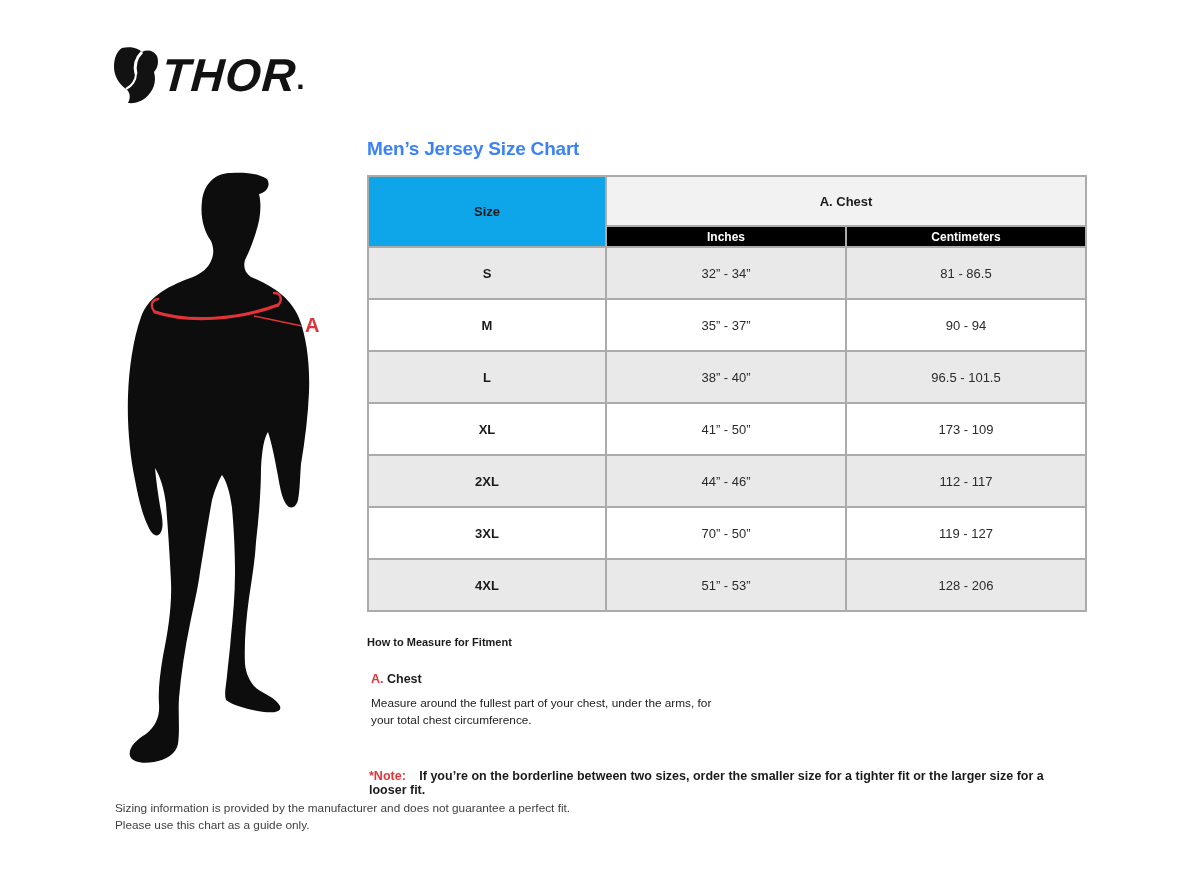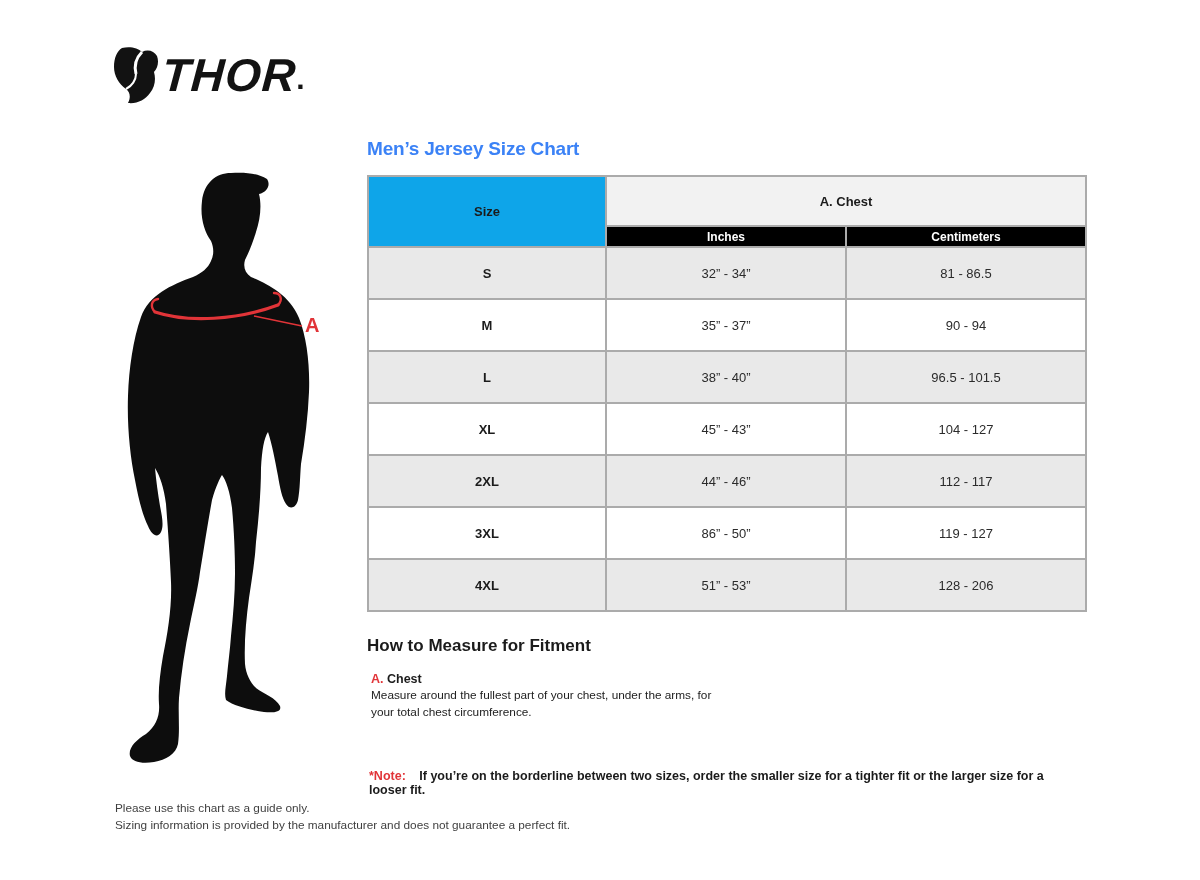--- a/index.html
+++ b/index.html
@@ -35,26 +35,26 @@
   .size-table th.unit-head {
     background:#000; color:#fff; font-size:12px; font-weight:bold; height:21px; padding:1px 0;
   }
   .size-table td { height:52px; font-size:13px; color:#2b2b2b; }
   .size-table td.sz { font-weight:bold; color:#1b1b1b; }
   .size-table tr.alt td { background:#e9e9e9; }
 
   
   .fit-heading {
     position:absolute; left:367px; top:636px;
-    font-size:17px; font-weight:bold; color:#1b1b1b;
+    font-size:11px; font-weight:bold; color:#1b1b1b;
   }
   .measure-item { position:absolute; left:371px; top:672px; width:360px; }
   .measure-title { font-size:12.5px; font-weight:bold; color:#1b1b1b; }
   .measure-letter { color:#e13438; }
-  .measure-desc { margin-top:1px; font-size:11.8px; line-height:1.42; color:#222; }
+  .measure-desc { margin-top:9px; font-size:11.8px; line-height:1.42; color:#222; }
 
   .note-row { position:absolute; left:369px; top:769px; font-size:12.5px; font-weight:bold; width:700px; }
   .note-label { color:#e13438; margin-right:10px; }
   .note-text { color:#1b1b1b; }
 
   .footer { position:absolute; left:115px; top:800px; font-size:11.8px; line-height:1.45; color:#3f3f3f; }
 </style>
 </head>
 <body>
 
@@ -126,31 +126,31 @@
         <td>35” - 37”</td>
         <td>90 - 94</td>
       </tr>
       <tr class="alt">
         <td class="sz">L</td>
         <td>38” - 40”</td>
         <td>96.5 - 101.5</td>
       </tr>
       <tr>
         <td class="sz">XL</td>
-        <td>45” - 43”</td>
-        <td>104 - 127</td>
+        <td>41” - 50”</td>
+        <td>173 - 109</td>
       </tr>
       <tr class="alt">
         <td class="sz">2XL</td>
         <td>44” - 46”</td>
         <td>112 - 117</td>
       </tr>
       <tr>
         <td class="sz">3XL</td>
-        <td>86” - 50”</td>
+        <td>70” - 50”</td>
         <td>119 - 127</td>
       </tr>
       <tr class="alt">
         <td class="sz">4XL</td>
         <td>51” - 53”</td>
         <td>128 - 206</td>
       </tr>
     </tbody>
   </table>
 
@@ -163,17 +163,17 @@
     </div>
     <div class="measure-desc">Measure around the fullest part of your chest, under the arms, for your total chest circumference.</div>
   </div>
 
   <div class="note-row">
     <span class="note-label">*Note:</span>
     <span class="note-text">If you’re on the borderline between two sizes, order the smaller size for a tighter fit or the larger size for a looser fit.</span>
   </div>
 
   <div class="footer">
+    <div>Sizing information is provided by the manufacturer and does not guarantee a perfect fit.</div>
     <div>Please use this chart as a guide only.</div>
-    <div>Sizing information is provided by the manufacturer and does not guarantee a perfect fit.</div>
   </div>
 
 </div>
 
 </body></html>

